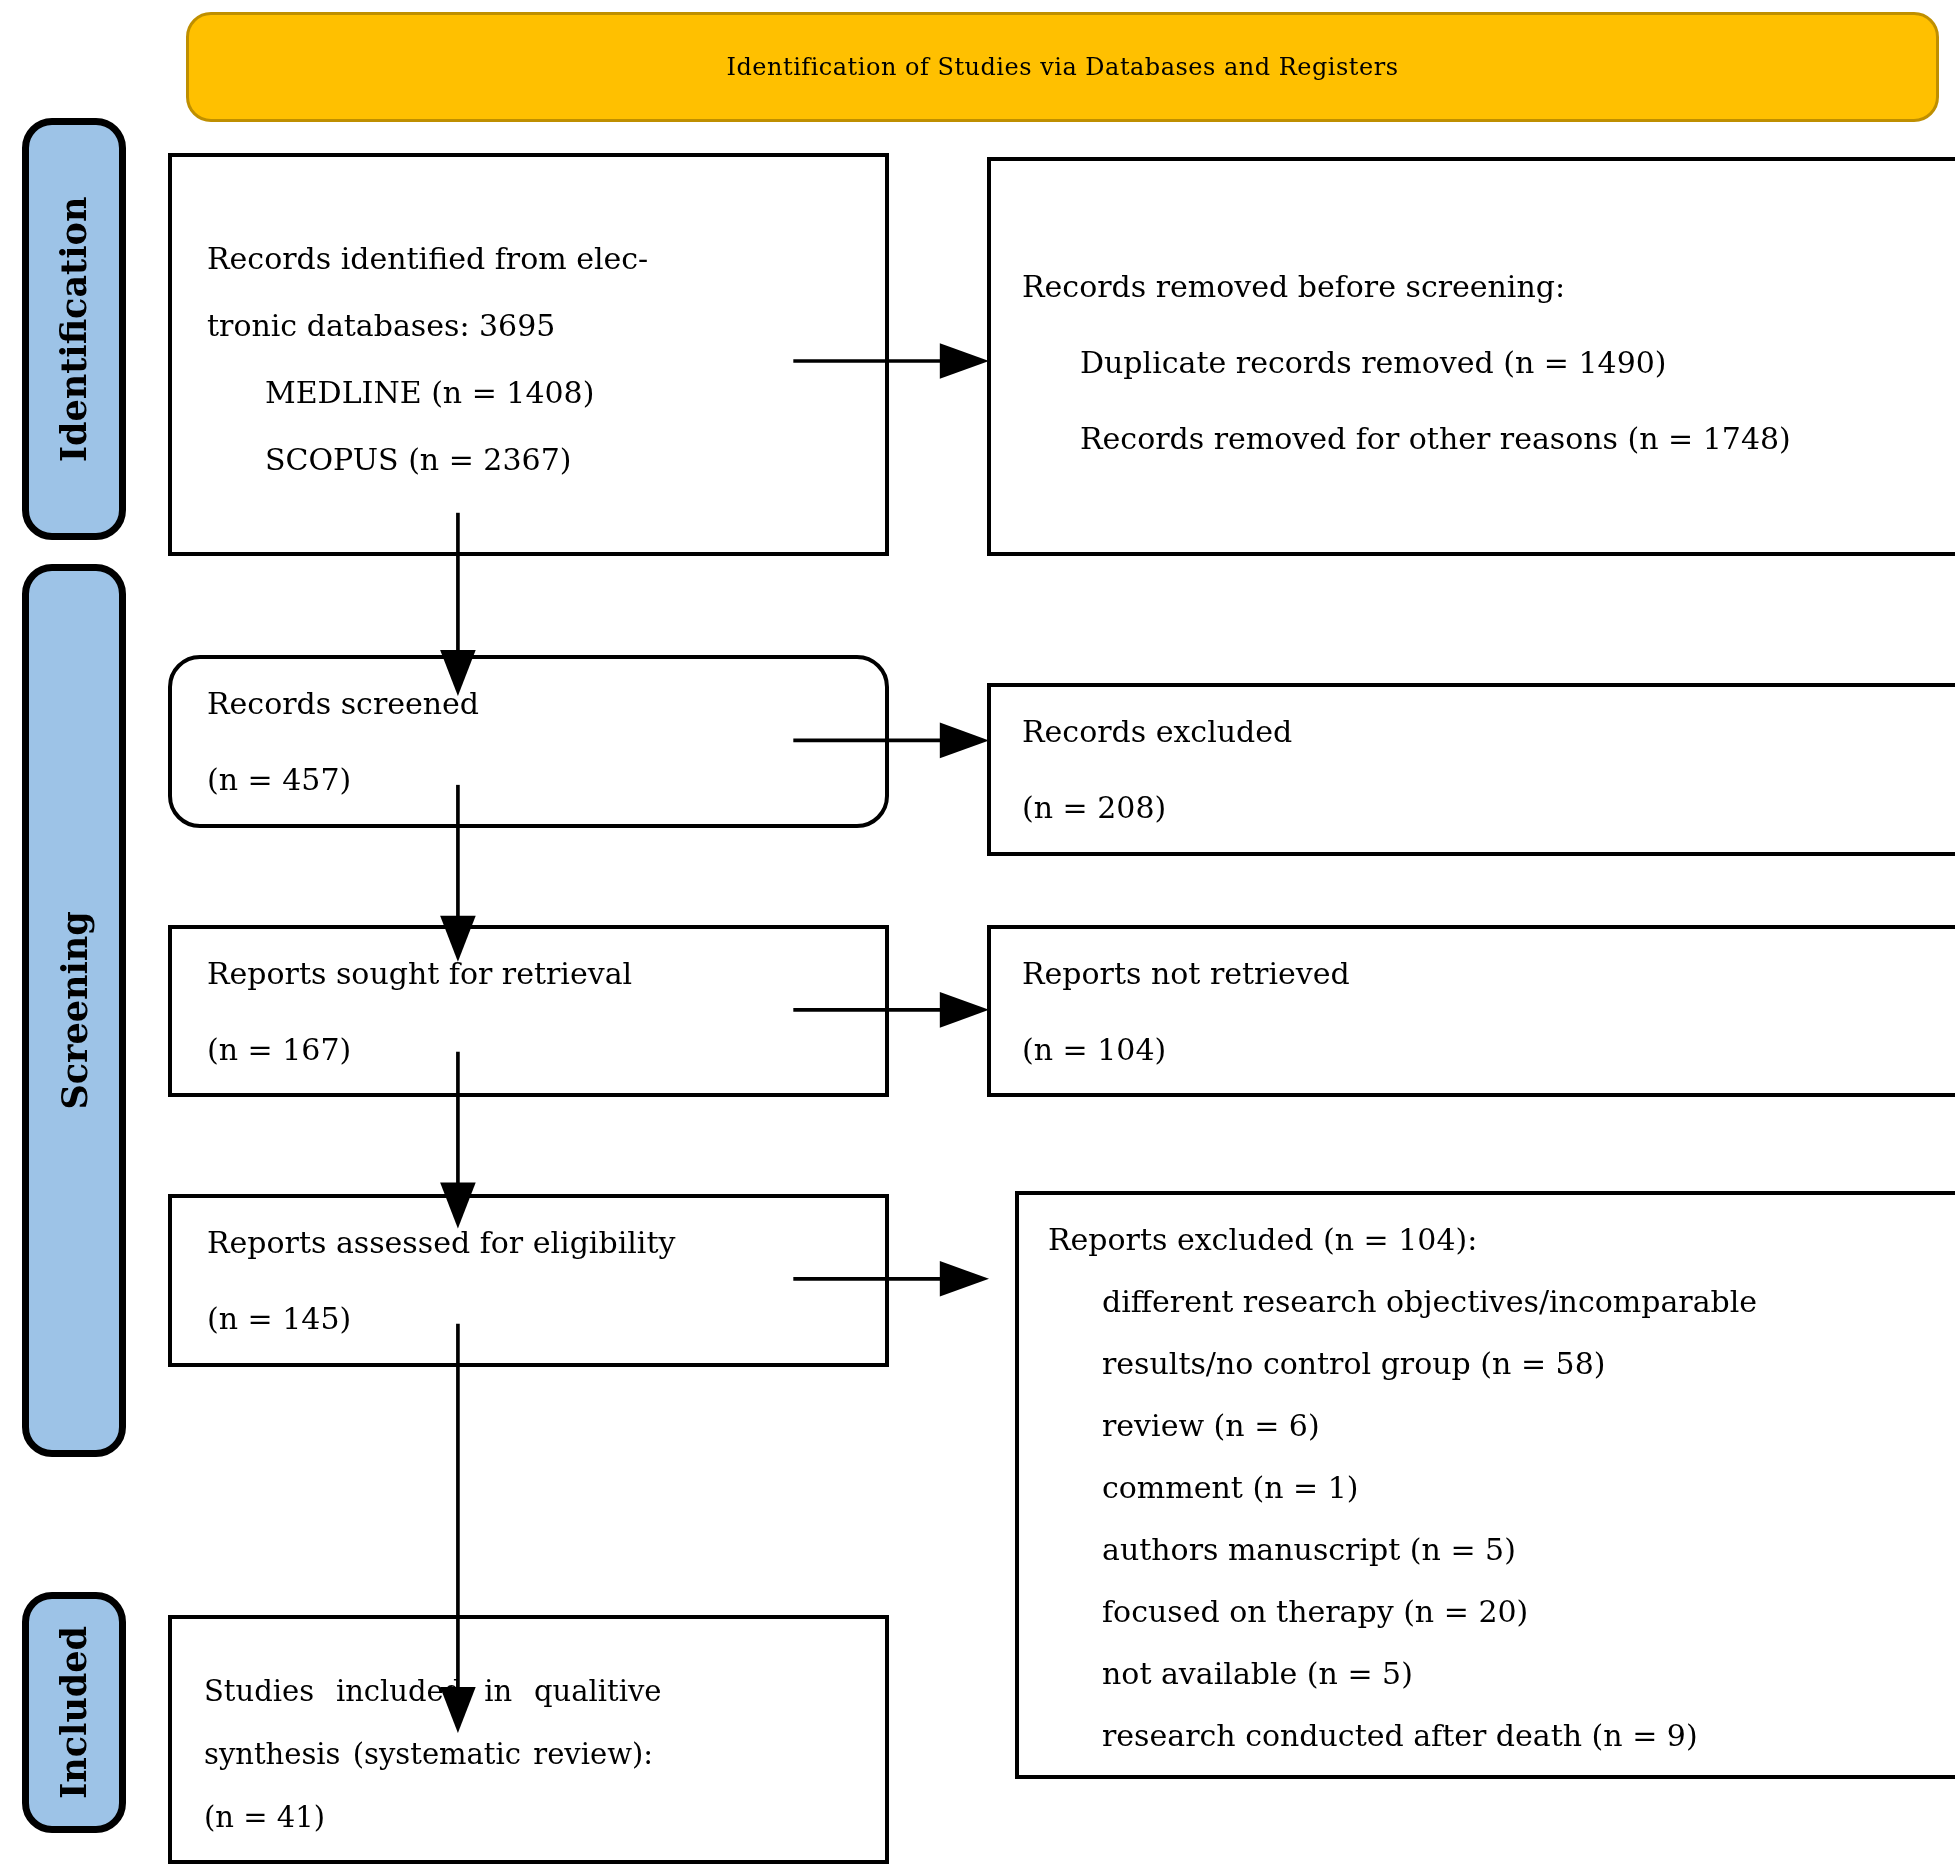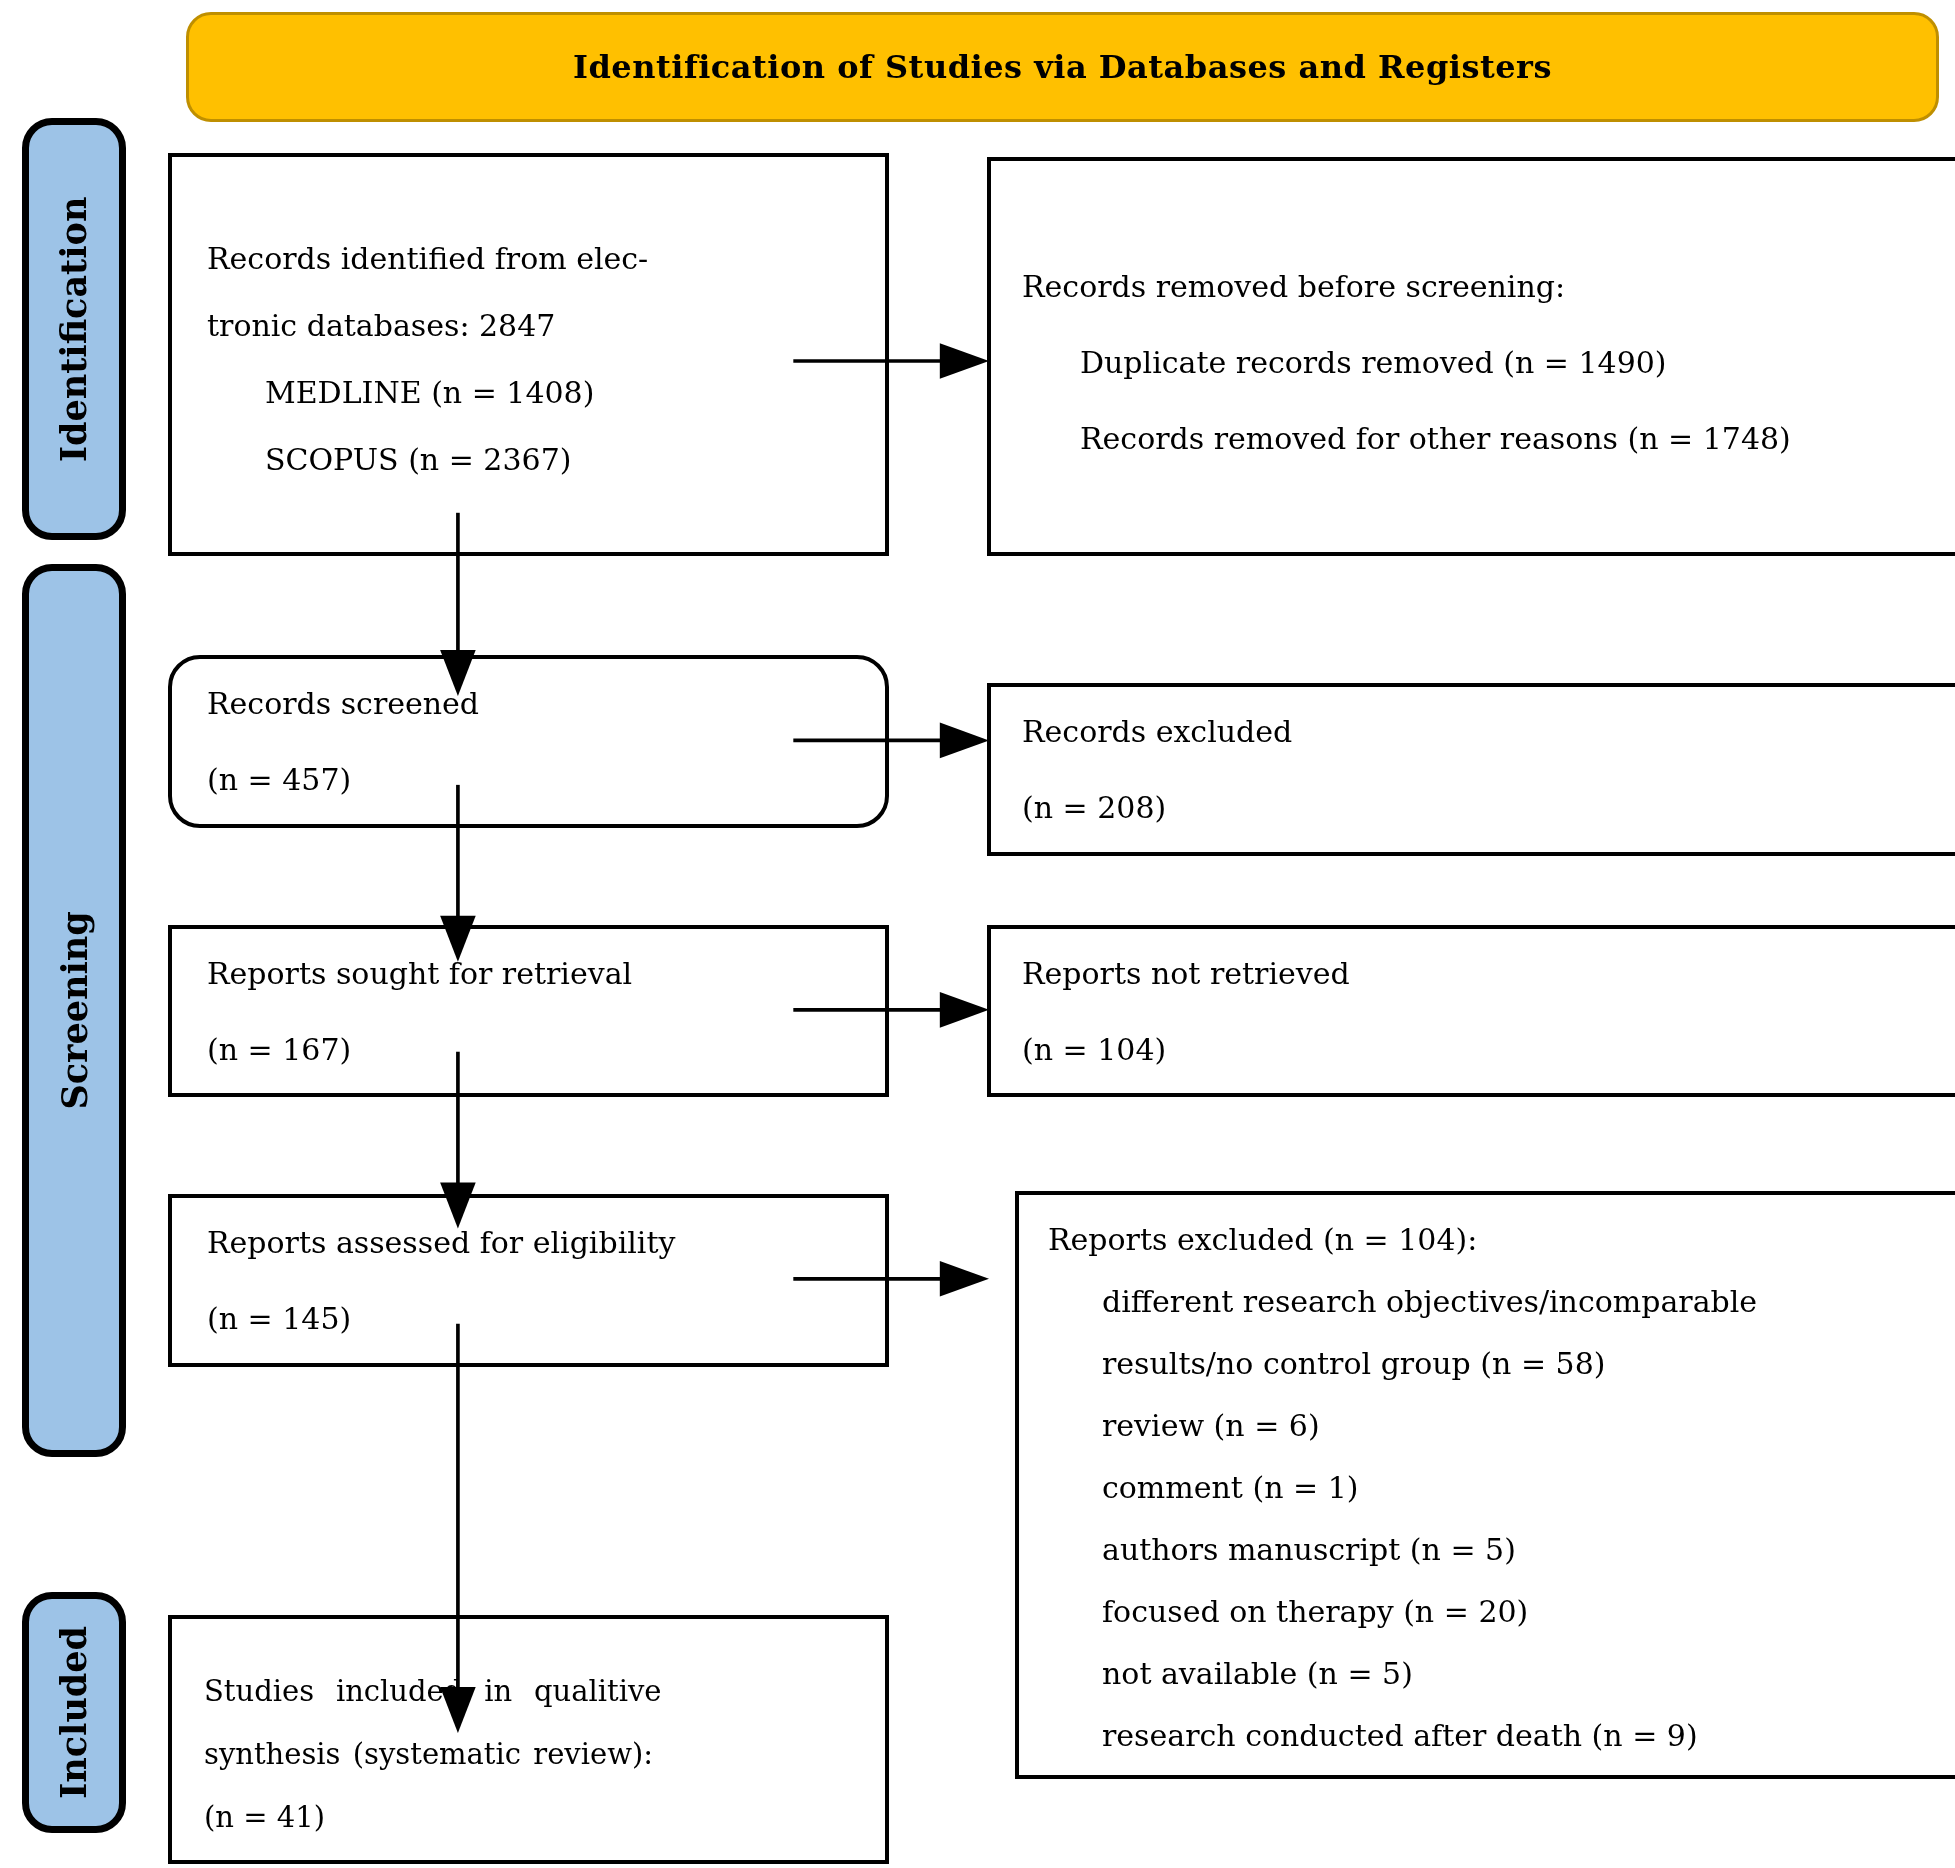--- a/index.html
+++ b/index.html
@@ -13,21 +13,21 @@
   
   .banner{
     position:absolute;left:186px;top:11.5px;width:1753px;height:110px;
     background:var(--banner-fill,#FFC000);
     border:3.7px solid var(--banner-border,#BF8F00);
     border-radius:25px;
     box-sizing:border-box;
     display:flex;align-items:center;justify-content:center;
   }
   .banner .banner-text{
-    font-size:32px;font-weight:bold;letter-spacing:0.5px;
+    font-size:24px;font-weight:normal;letter-spacing:0.5px;
   }
   
   .stage{
     position:absolute;left:22px;width:104px;
     background:var(--stage-fill,#9DC3E7);
     border:7.3px solid var(--stage-border,#000);
     border-radius:30px;
     box-sizing:border-box;
     display:flex;align-items:center;justify-content:center;
   }
@@ -85,21 +85,21 @@
   </div>
   <div class="stage stage-screening">
     <span class="stage-label">Screening</span>
   </div>
   <div class="stage stage-included">
     <span class="stage-label">Included</span>
   </div>
 
   <div class="box col-left box-identified">
     <div class="line">Records identified from elec-</div>
-    <div class="line">tronic databases: 2847</div>
+    <div class="line">tronic databases: 3695</div>
     <div class="line indent">MEDLINE (n = 1408)</div>
     <div class="line indent">SCOPUS (n = 2367)</div>
   </div>
   <div class="box col-right box-removed">
     <div class="line">Records removed before screening:</div>
     <div class="line indent">Duplicate records removed (n = 1490)</div>
     <div class="line indent">Records removed for other reasons (n = 1748)</div>
   </div>
 
   <div class="box col-left box-screened">

